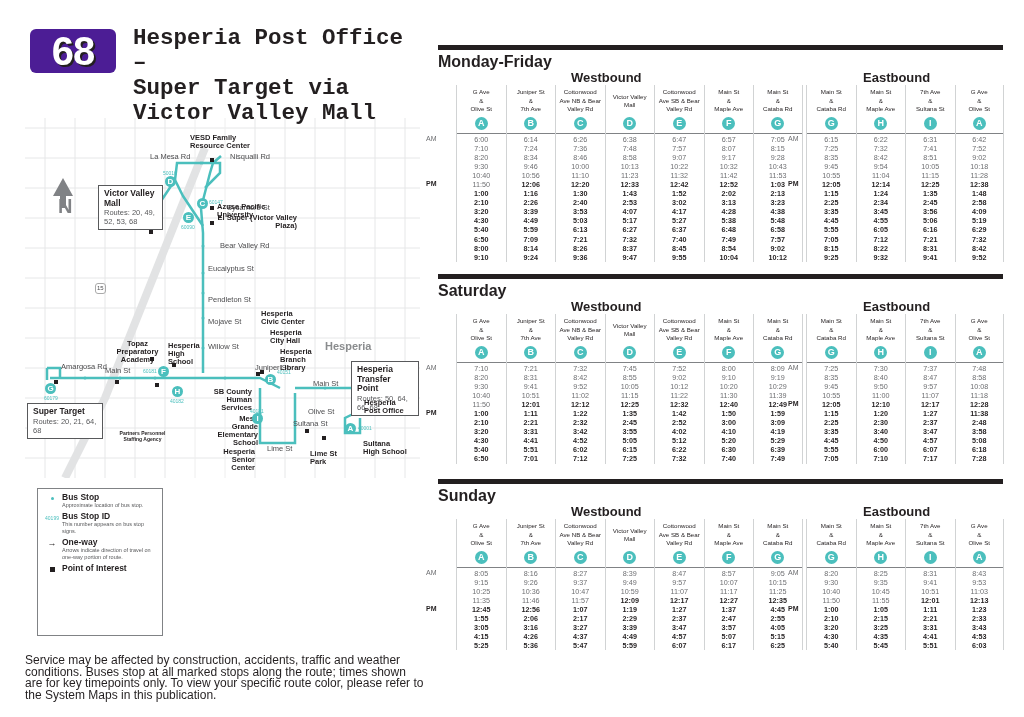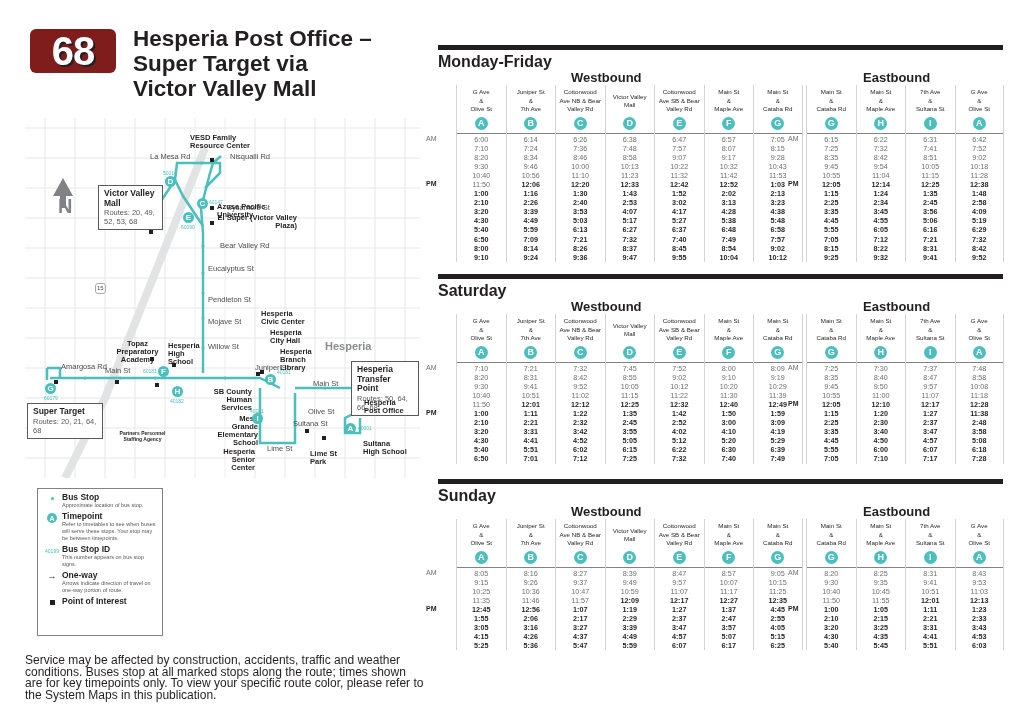--- a/index.html
+++ b/index.html
@@ -1,23 +1,23 @@
 <!DOCTYPE html>
 <html><head>
 <meta charset="utf-8">
 <style>
   * { box-sizing: border-box; margin: 0; padding: 0; }
   html, body { width: 1024px; height: 717px; background: #ffffff; overflow: hidden; }
   body { font-family: "Liberation Sans", sans-serif; color: #231f20; position: relative; }
 
   
-  .route-badge { position: absolute; left: 30px; top: 29px; width: 86px; height: 44px; background: #7f1d1d; border-radius: 6px;
+  .route-badge { position: absolute; left: 30px; top: 29px; width: 86px; height: 44px; background: #4c1d95; border-radius: 6px;
     display: flex; align-items: center; justify-content: center; }
   .route-badge span { color: #fff; font-weight: bold; font-size: 40px; text-shadow: 2px 2px 0 #231f20; letter-spacing: -1px; }
-  .route-title { position: absolute; left: 133px; top: 26px; font-weight: bold; font-size: 22.5px; line-height: 25px; color: #231f20; width: 290px; }
+  .route-title { position: absolute; left: 133px; top: 26px; font-weight: bold; font-size: 22.5px; line-height: 25px; color: #231f20; width: 290px; font-family: Liberation Mono, monospace; }
 
   
   .map { position: absolute; left: 25px; top: 118px; width: 395px; height: 360px; }
   .map svg { width: 100%; height: 100%; }
   .map-label { position: absolute; font-size: 7.5px; color: #4d4d4f; white-space: nowrap; line-height: 8.5px; }
   .map-poi { position: absolute; font-size: 7.5px; font-weight: bold; color: #231f20; line-height: 8px; white-space: nowrap; }
   .map-city { position: absolute; font-size: 11px; font-weight: bold; color: #8a8c8e; }
   .map-box { position: absolute; background: #fff; border: 1px solid #58595b; padding: 3px 5px; font-size: 7.5px; line-height: 9px; }
   .map-box .b { font-weight: bold; font-size: 8.5px; color: #231f20; line-height: 9.5px; }
   .map-box .s { color: #58595b; }
@@ -199,29 +199,20 @@
     <div class="legend-sym">
         <div class="dot"></div>
       </div>
     <div>
         <div class="legend-title">Bus Stop</div>
       <div class="legend-desc">Approximate location of bus stop.</div>
       </div>
   </div>
   <div class="legend-row">
     <div class="legend-sym">
-        <div class="leg-tp">A</div>
-      </div>
-    <div>
-        <div class="legend-title">Timepoint</div>
-      <div class="legend-desc">Refer to timetables to see when buses will serve these stops. Your stop may be between timepoints.</div>
-      </div>
-  </div>
-  <div class="legend-row">
-    <div class="legend-sym">
         <div class="leg-id">40199</div>
       </div>
     <div>
         <div class="legend-title">Bus Stop ID</div>
       <div class="legend-desc">This number appears on bus stop signs.</div>
       </div>
   </div>
   <div class="legend-row">
     <div class="legend-sym">
         <div class="leg-arrow">→</div>

